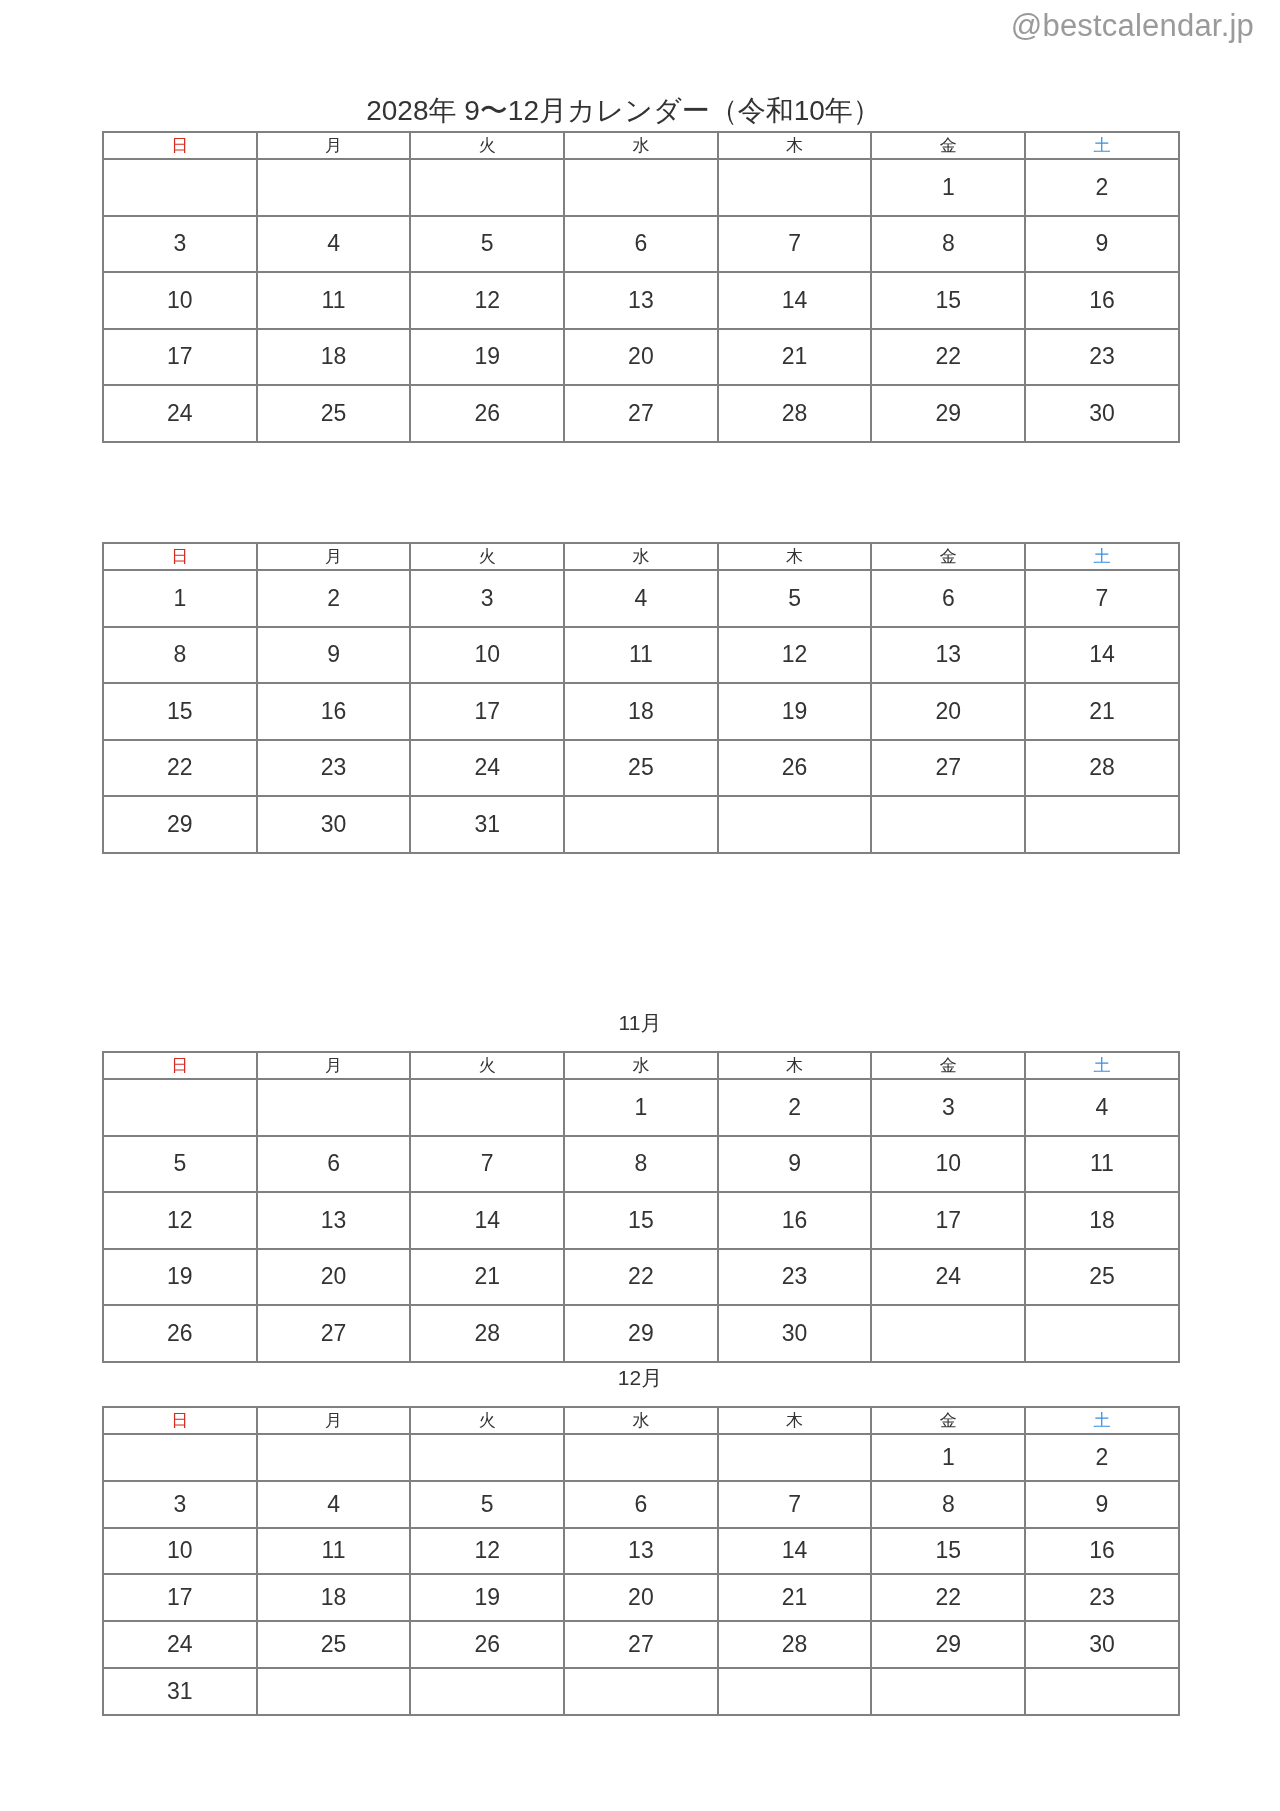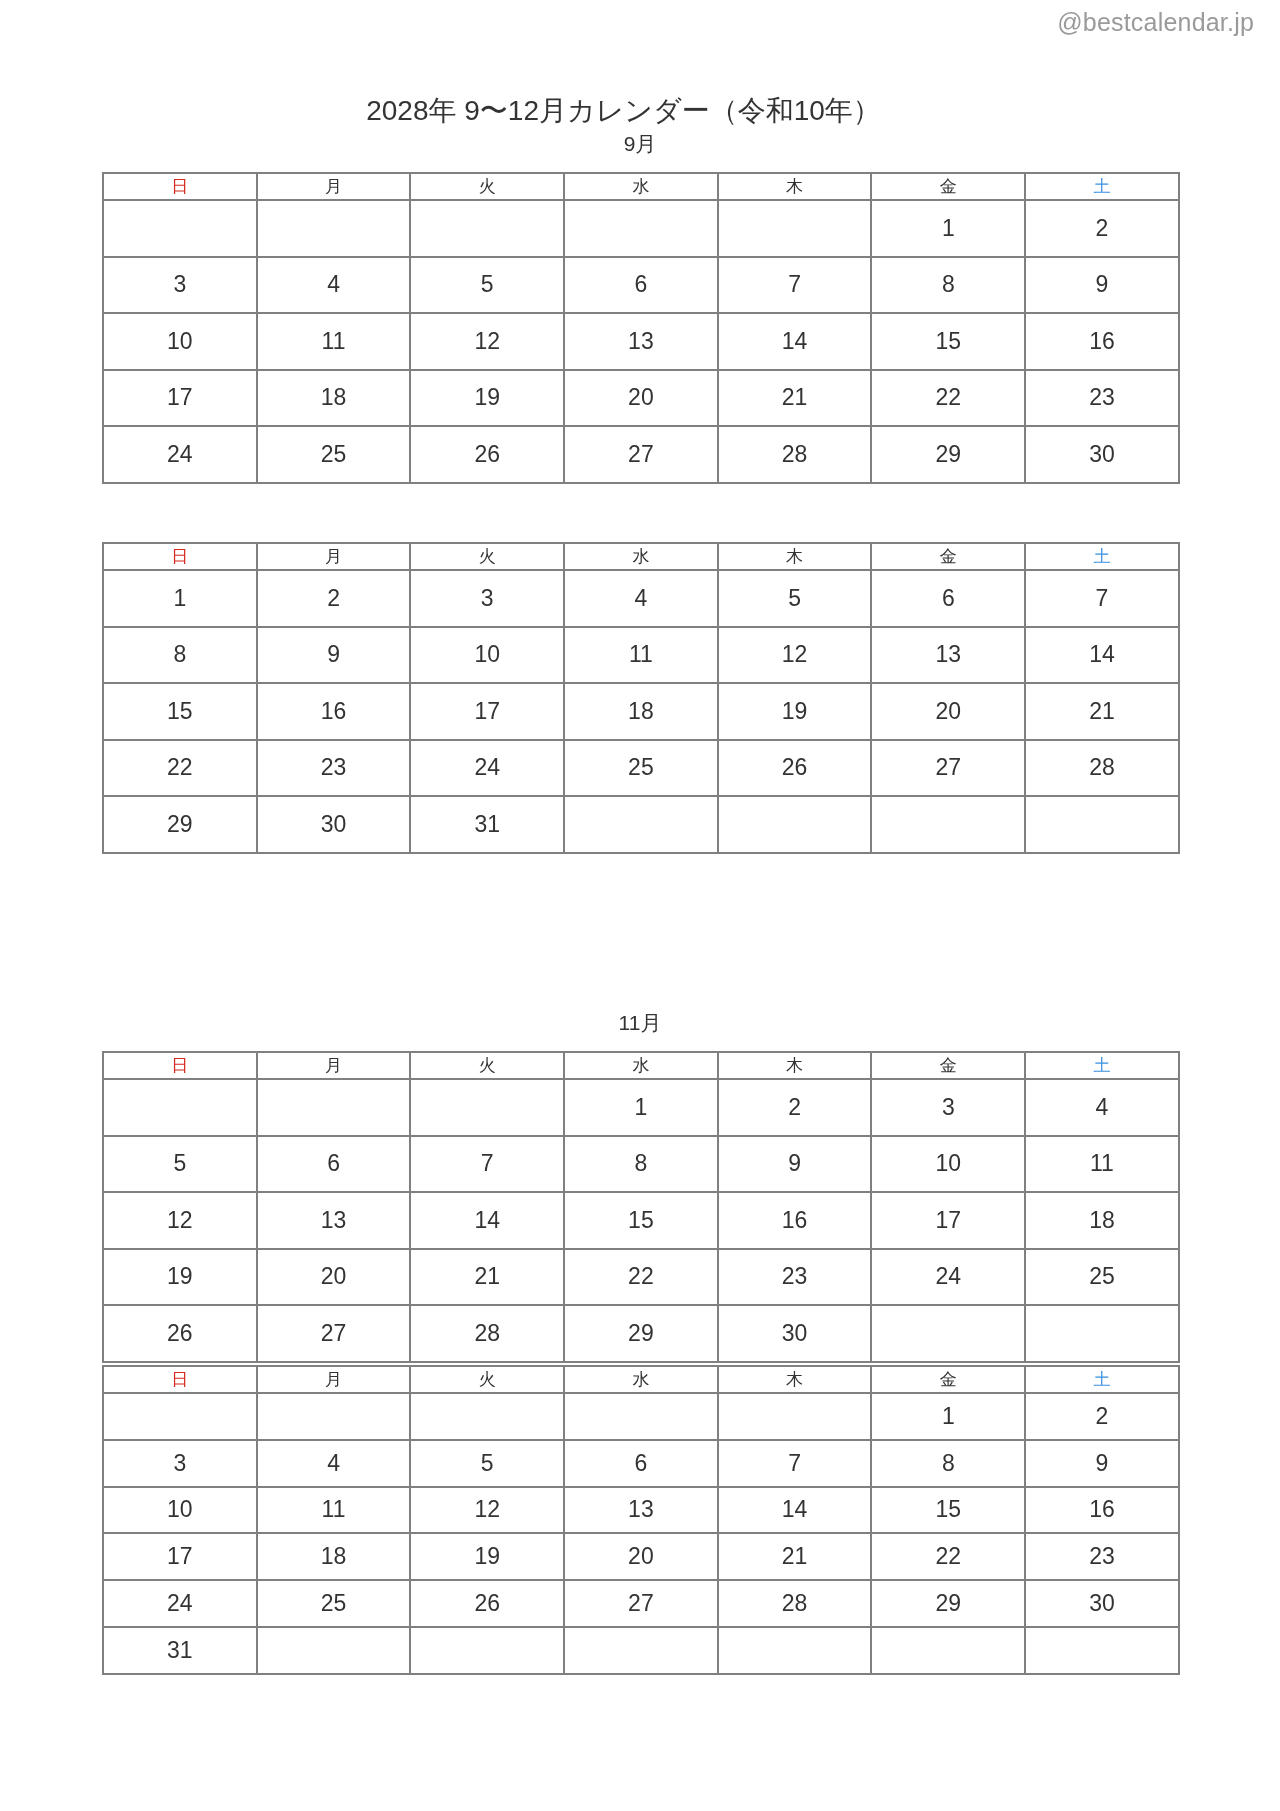--- a/index.html
+++ b/index.html
@@ -14,21 +14,21 @@
     color: #333333;
     position: relative;
     overflow: hidden;
   }
 
   
   .watermark {
     position: absolute;
     top: 8px;
     right: 26px;
-    font-size: 25px;
+    font-size: 31px;
     color: #9a9a9a;
     letter-spacing: 0.2px;
     white-space: nowrap;
   }
 
   
   .page-title {
     position: absolute;
     top: 73px;
     left: 0;
@@ -100,21 +100,20 @@
   .holiday { color: #d42a20; }
 </style>
 </head>
 <body>
 
 <div class="watermark">@bestcalendar.jp</div>
 
 <h1 class="page-title">2028年 9〜12月カレンダー（令和10年）</h1>
 
 <section class="month-block" id="month-0">
-  <div class="month-label">9月</div>
   <table class="cal rows-5">
     <colgroup>
         <col>
         <col>
         <col>
         <col>
         <col>
         <col>
         <col>
       </colgroup>
@@ -318,20 +317,21 @@
           <td class="wd">29</td>
           <td class="wd">30</td>
           <td class=""></td>
           <td class=""></td>
         </tr>
       </tbody>
   </table>
 </section>
 
 <section class="month-block" id="month-3">
+  <div class="month-label">12月</div>
   <table class="cal rows-6">
     <colgroup>
         <col>
         <col>
         <col>
         <col>
         <col>
         <col>
         <col>
       </colgroup>

